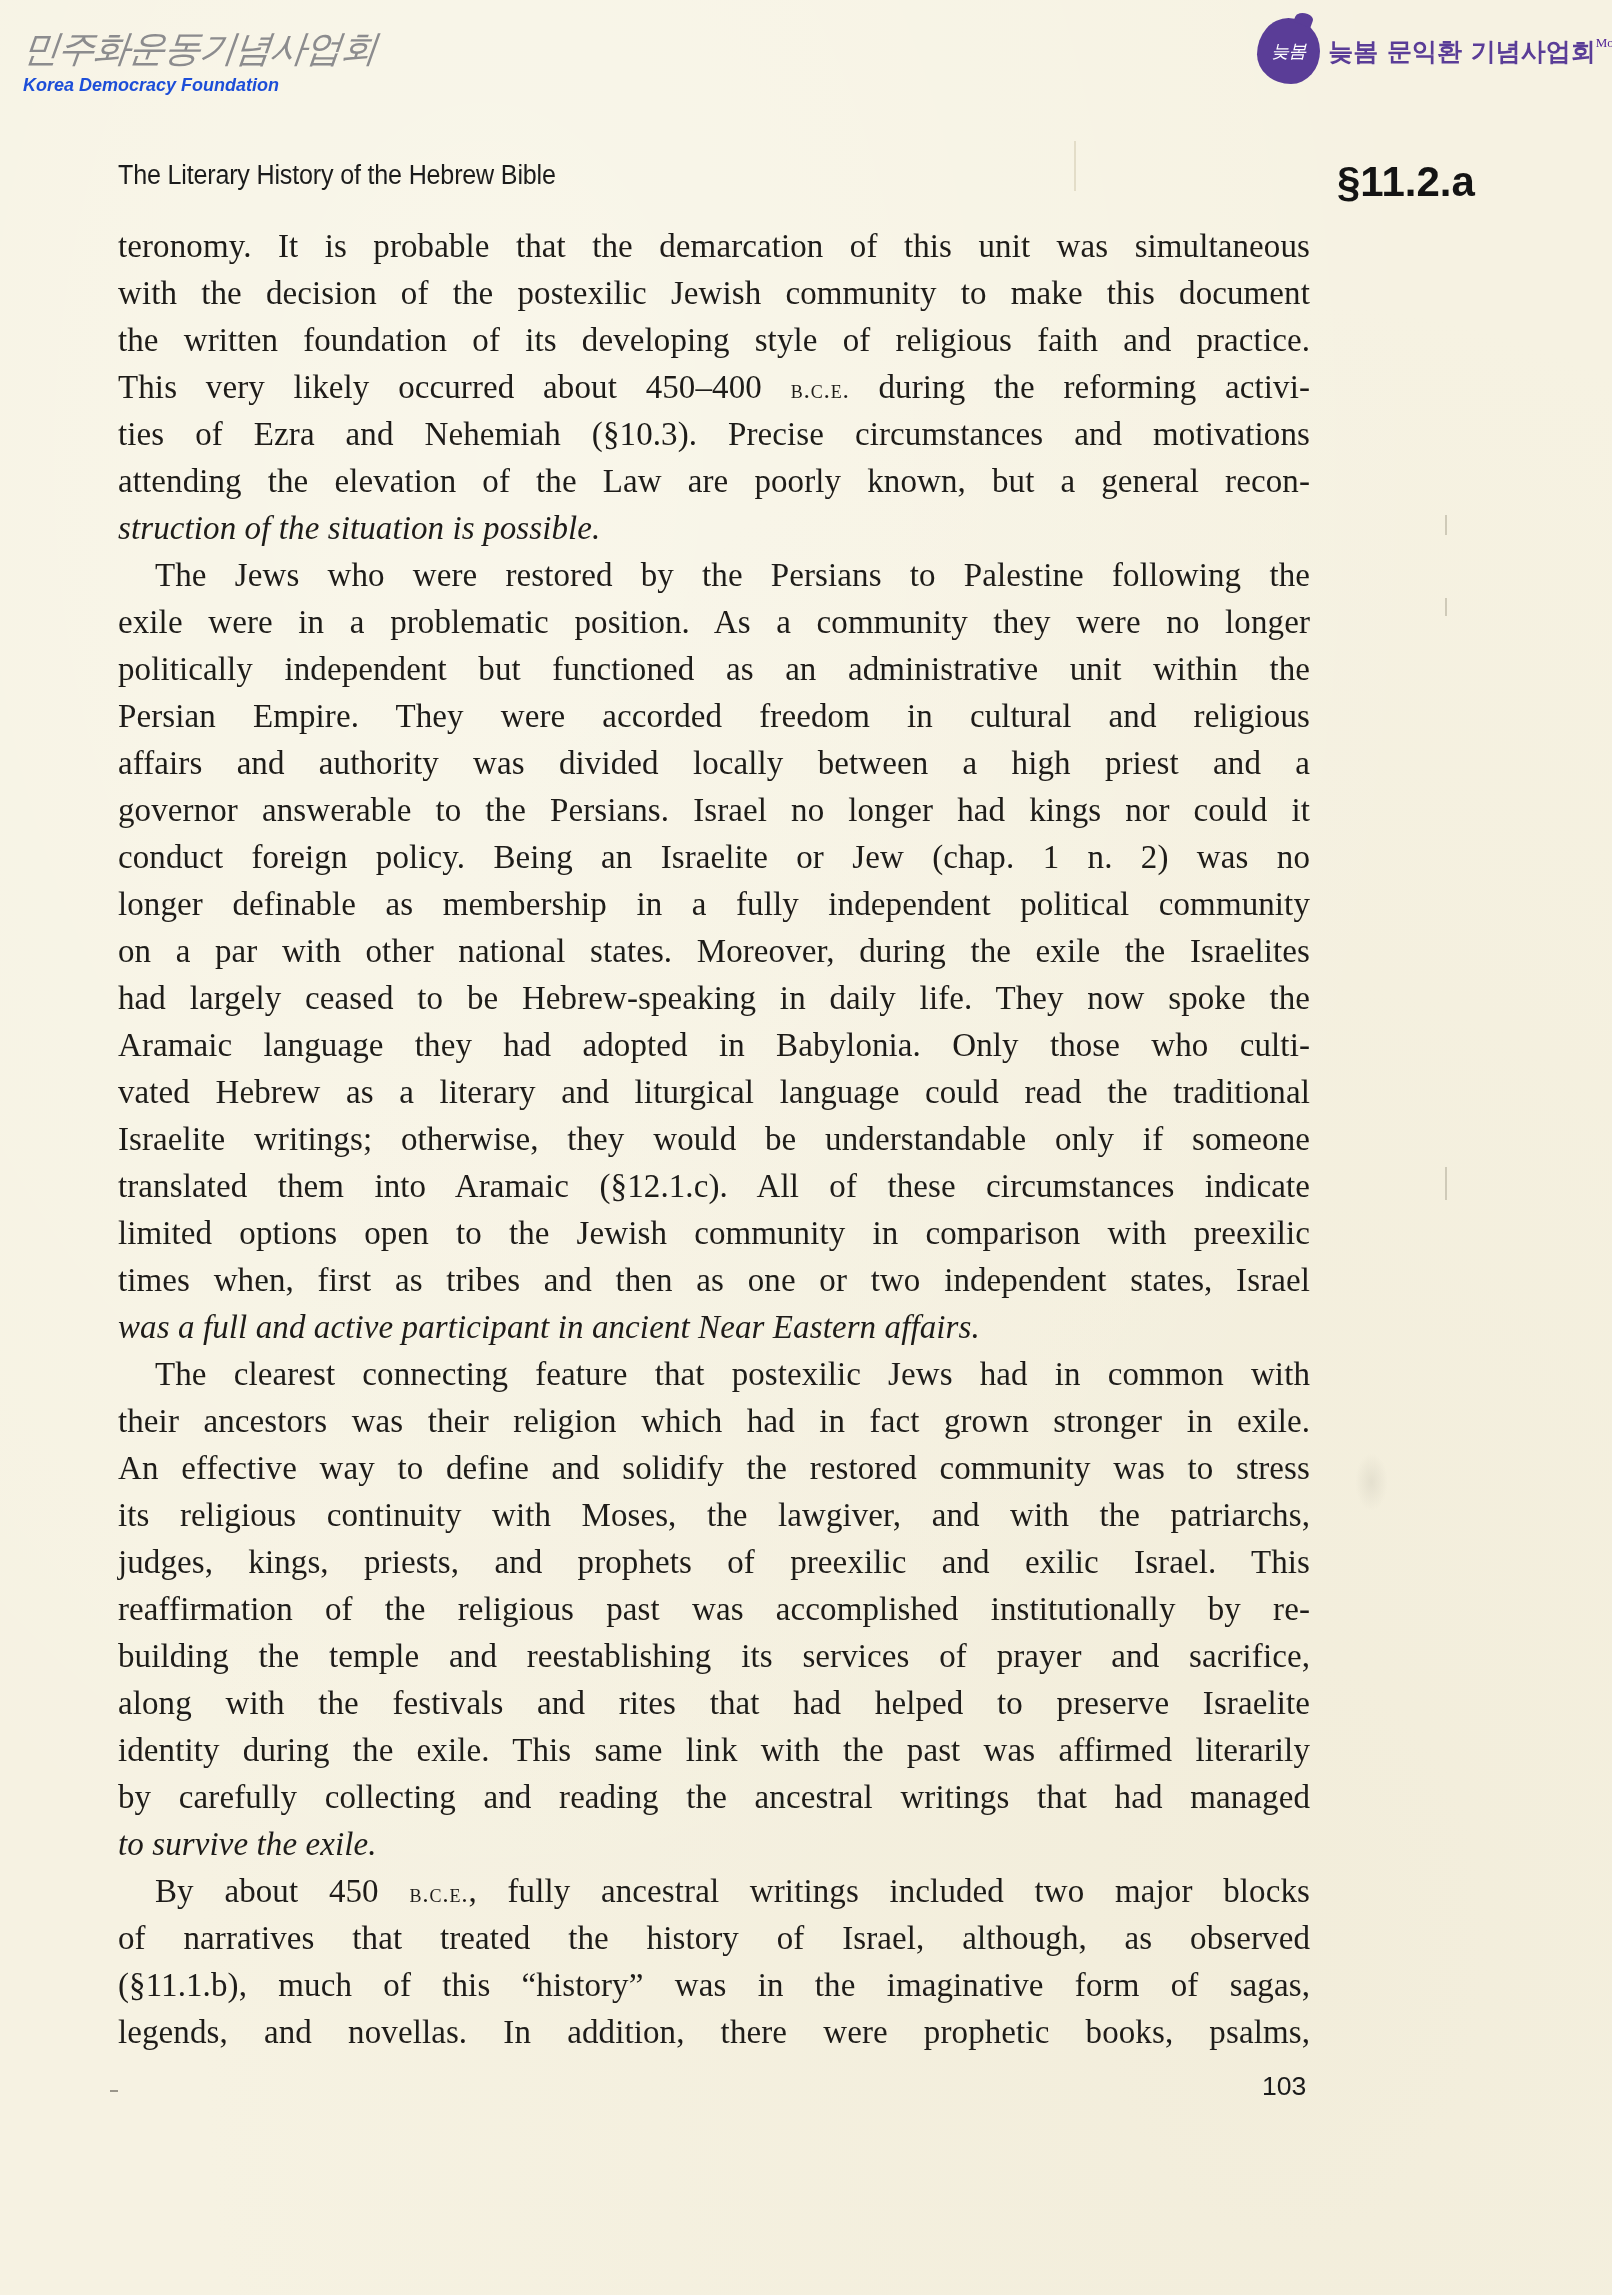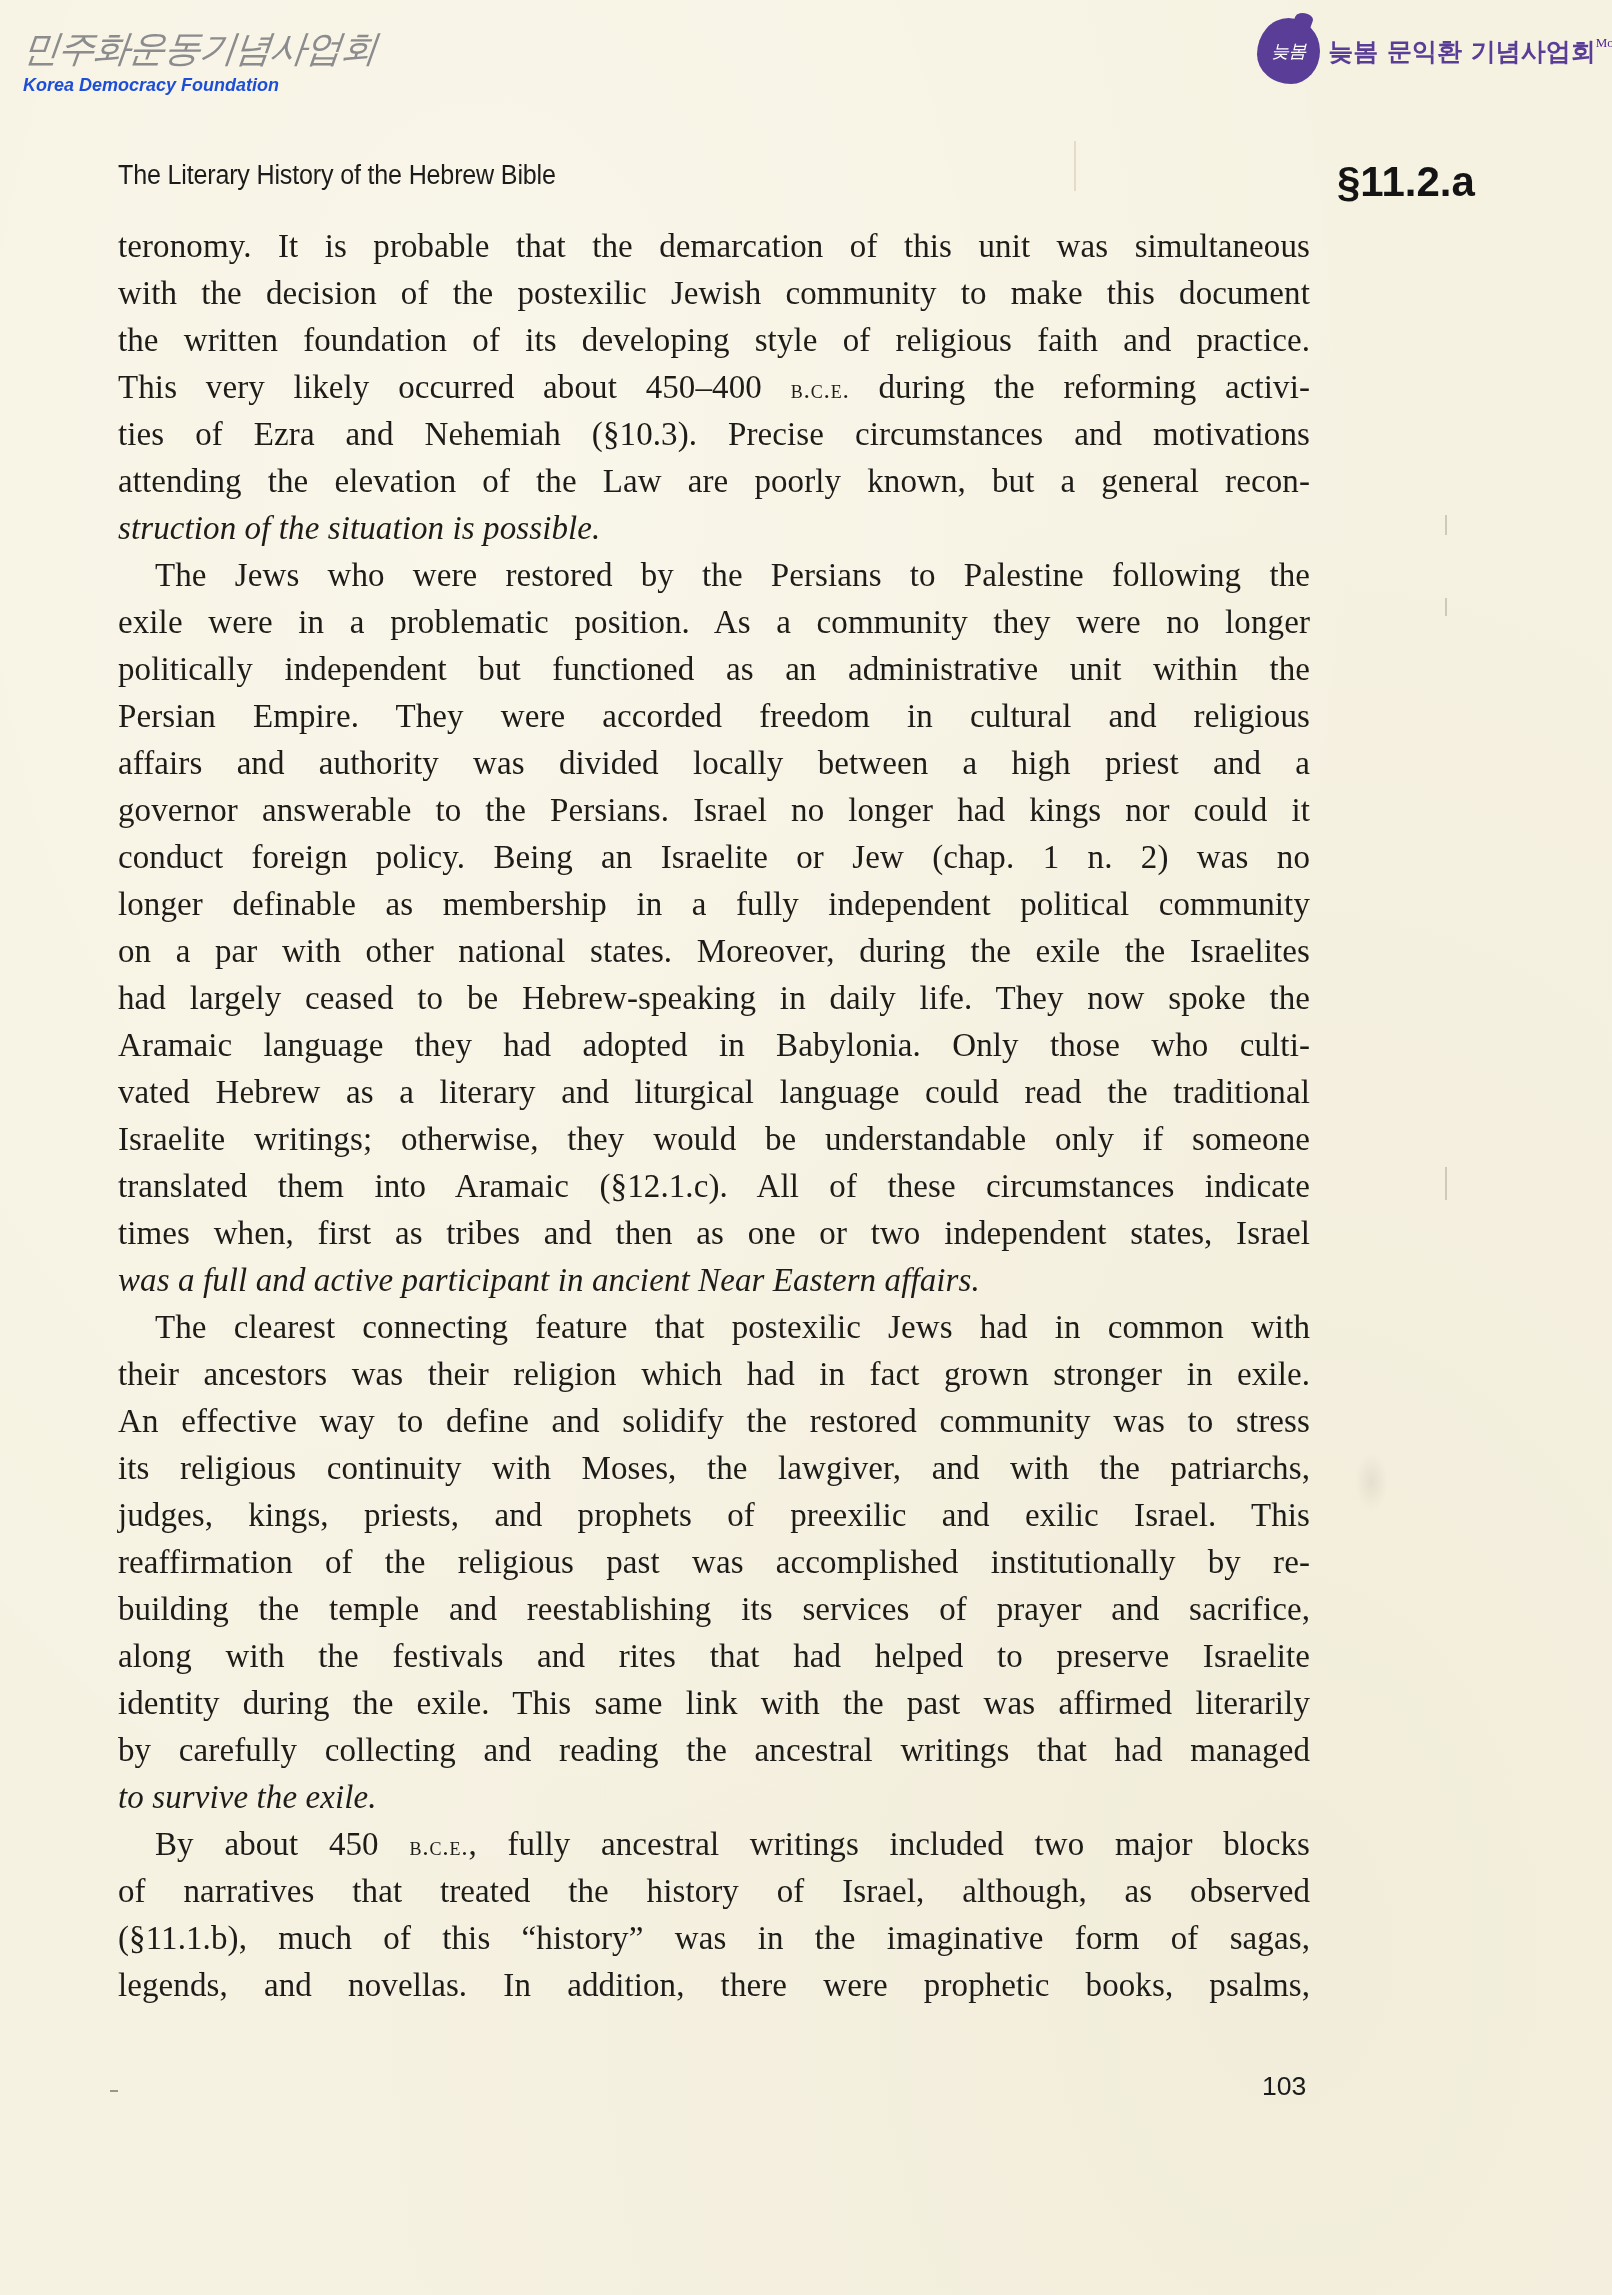--- a/index.html
+++ b/index.html
@@ -233,20 +233,21 @@
       <div class="line">affairs and authority was divided locally between a high priest and a</div>
       <div class="line">governor answerable to the Persians. Israel no longer had kings nor could it</div>
       <div class="line">conduct foreign policy. Being an Israelite or Jew (chap. 1 n. 2) was no</div>
       <div class="line">longer definable as membership in a fully independent political community</div>
       <div class="line">on a par with other national states. Moreover, during the exile the Israelites</div>
       <div class="line">had largely ceased to be Hebrew-speaking in daily life. They now spoke the</div>
       <div class="line">Aramaic language they had adopted in Babylonia. Only those who culti-</div>
       <div class="line">vated Hebrew as a literary and liturgical language could read the traditional</div>
       <div class="line">Israelite writings; otherwise, they would be understandable only if someone</div>
       <div class="line">translated them into Aramaic (§12.1.c). All of these circumstances indicate</div>
+      <div class="line">limited options open to the Jewish community in comparison with preexilic</div>
       <div class="line">times when, first as tribes and then as one or two independent states, Israel</div>
       <div class="line last">was a full and active participant in ancient Near Eastern affairs.</div>
     </div>
     <div>
       <div class="line indent">The clearest connecting feature that postexilic Jews had in common with</div>
       <div class="line">their ancestors was their religion which had in fact grown stronger in exile.</div>
       <div class="line">An effective way to define and solidify the restored community was to stress</div>
       <div class="line">its religious continuity with Moses, the lawgiver, and with the patriarchs,</div>
       <div class="line">judges, kings, priests, and prophets of preexilic and exilic Israel. This</div>
       <div class="line">reaffirmation of the religious past was accomplished institutionally by re-</div>

